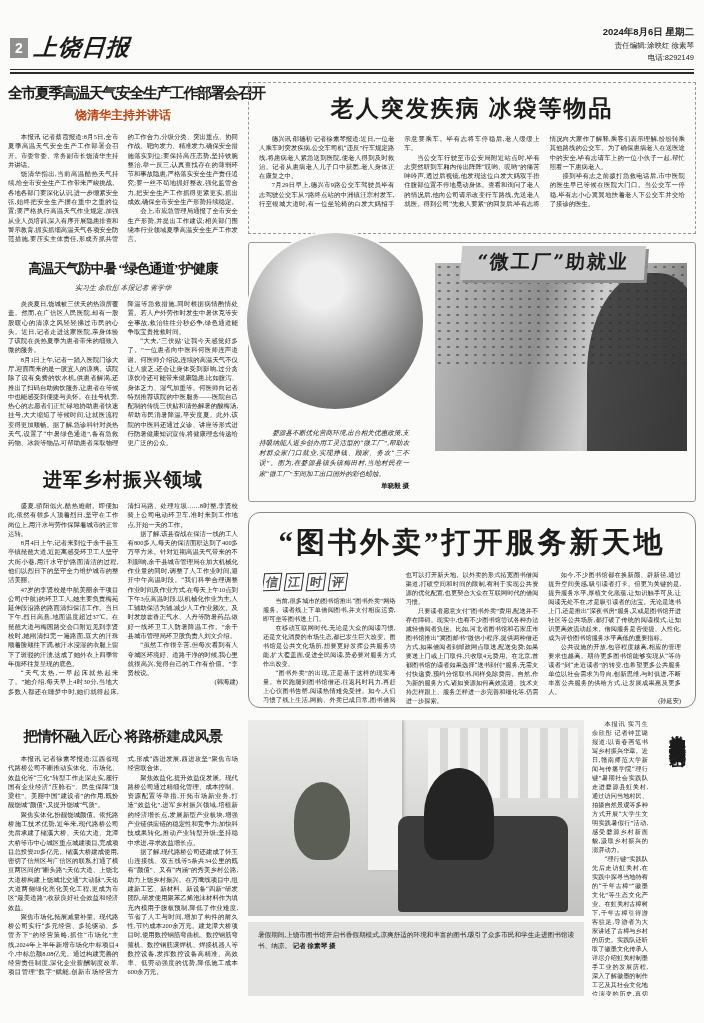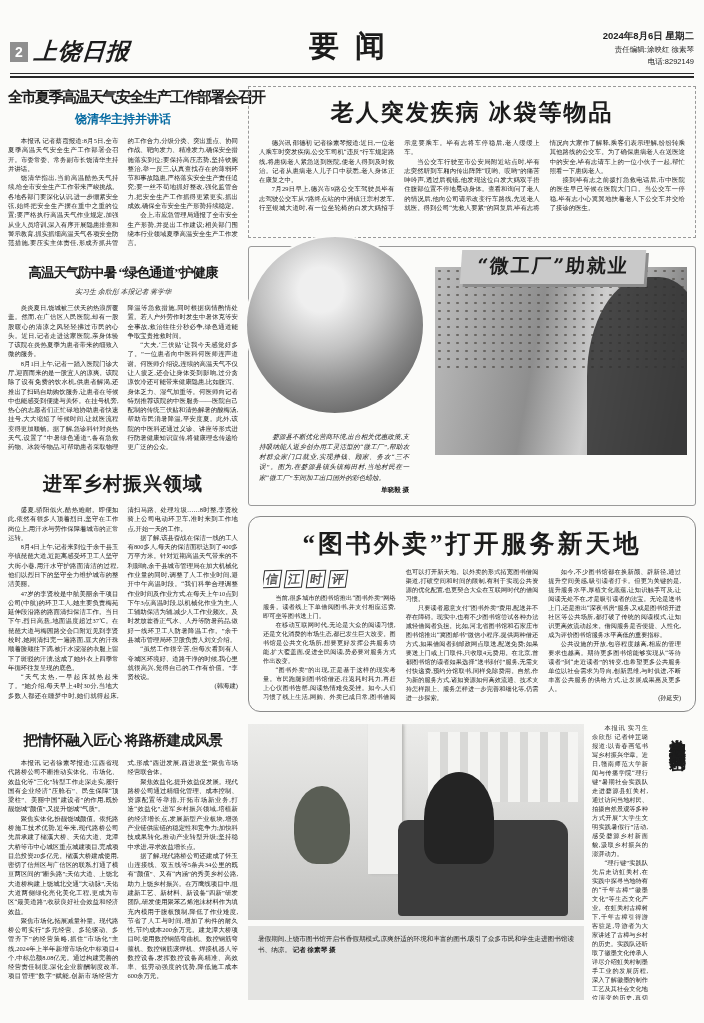--- a/index.html
+++ b/index.html
@@ -21,21 +21,21 @@
   .col-left{width:230px;flex:none;}
   .col-right{flex:1;min-width:0;}
   
   .body{font-size:6.4px;line-height:1.45;text-align:justify;overflow:hidden;}
   .body p{margin:0;text-indent:2em;}
   .two{column-count:2;column-gap:9px;}
   .three{column-count:3;column-gap:10px;}
   .sign{text-align:right;text-indent:0 !important;}
   
   .a1-head{font-weight:900;font-size:15px;letter-spacing:-1.5px;white-space:nowrap;text-align:center;margin:2px 0 4px 0;}
-  .a1-sub{font-size:12px;text-align:center;margin-bottom:8px;font-weight:bold;color:#0369a1;}
+  .a1-sub{font-size:12px;text-align:center;margin-bottom:8px;font-weight:bold;color:#c2410c;}
   .a1-body{height:128px;}
   .a3-head{font-weight:900;font-size:13.5px;letter-spacing:-1px;white-space:nowrap;text-align:center;margin:0 0 5px 0;}
   .byline{font-size:7px;text-align:center;color:#333;margin-bottom:6px;font-style:italic;}
   .a3-body{height:152px;}
   .a4-head{font-weight:900;font-size:19px;text-align:center;letter-spacing:1px;margin:16px 0 8px 0;}
   .a4-body{height:208px;}
   .a6-head{font-weight:900;font-size:14.5px;white-space:nowrap;text-align:center;letter-spacing:-0.5px;margin:18px 0 8px 0;}
   .a6-body{height:238px;}
   
   .a2-box{border:1px dashed #999;padding:6px 10px 8px 10px;height:152px;box-sizing:border-box;}
@@ -54,21 +54,21 @@
   .ws-photo::before{content:"";position:absolute;inset:0 0 45% 0;
             background-image:radial-gradient(#4e4a45 1px,transparent 1.7px);background-size:9px 8px;opacity:.7;}
   .ws-photo::after{content:"";position:absolute;right:-20px;top:10px;width:120px;height:200px;border-radius:50% 40% 10% 10%;
             background:#2f2f2f;opacity:.85;}
   .ws-caption{position:absolute;left:10px;bottom:10px;width:150px;font-size:6.6px;line-height:1.55;
             text-align:justify;font-style:italic;}
   .ws-caption p{margin:0;text-indent:2em;}
   .ws-credit{text-align:right;font-weight:bold;font-style:normal;margin-top:2px;}
   
   .a5-box{border:1px solid #8a8a8a;border-radius:12px;margin-top:10px;padding:8px 14px 6px 14px;height:196px;box-sizing:border-box;}
-  .a5-head{font-weight:900;font-size:25px;text-align:center;letter-spacing:3px;margin:2px 0 8px 0;}
+  .a5-head{font-weight:900;font-size:29px;text-align:center;letter-spacing:3px;margin:2px 0 8px 0;}
   .a5-body{height:146px;font-size:6.2px;}
   .review-badge{margin:2px 0 6px 0;text-indent:0;}
   .review-badge span{display:inline-block;width:16px;height:16px;border:1.5px solid #2f2f2f;margin-right:4px;
             transform:skewX(-10deg) rotate(-2deg);font:bold 12px/16px "DejaVu Serif",serif;text-align:center;color:#555;background:#fff;}
   
   .bottom{display:flex;gap:8px;margin-top:12px;height:276px;}
   .lib-block{width:336px;flex:none;display:flex;flex-direction:column;}
   .lib-photo{position:relative;height:196px;background:linear-gradient(180deg,#ececea 0%,#d6d6d4 55%,#c2c2c0 100%);overflow:hidden;}
   .lib-photo .win{position:absolute;top:8px;right:6px;width:150px;height:70px;
             background:repeating-linear-gradient(90deg,#f4f4f2 0 12px,#d9d9d7 12px 20px);}
@@ -86,21 +86,20 @@
 </head>
 <body>
 
 <div class="page">
 
   <header>
     <div class="mast-left">
       <span class="pagenum">2</span>
       <span class="mast">上饶日报</span>
     </div>
-    <div class="section">要闻</div>
     <div class="pubinfo">
       <div class="d1">2024年8月6日 星期二</div>
       <div class="d2">责任编辑:涂映红 徐素琴</div>
       <div class="d3">电话:8292149</div>
     </div>
   </header>
   <div class="rule"></div>
 
   <main class="cols">
 

